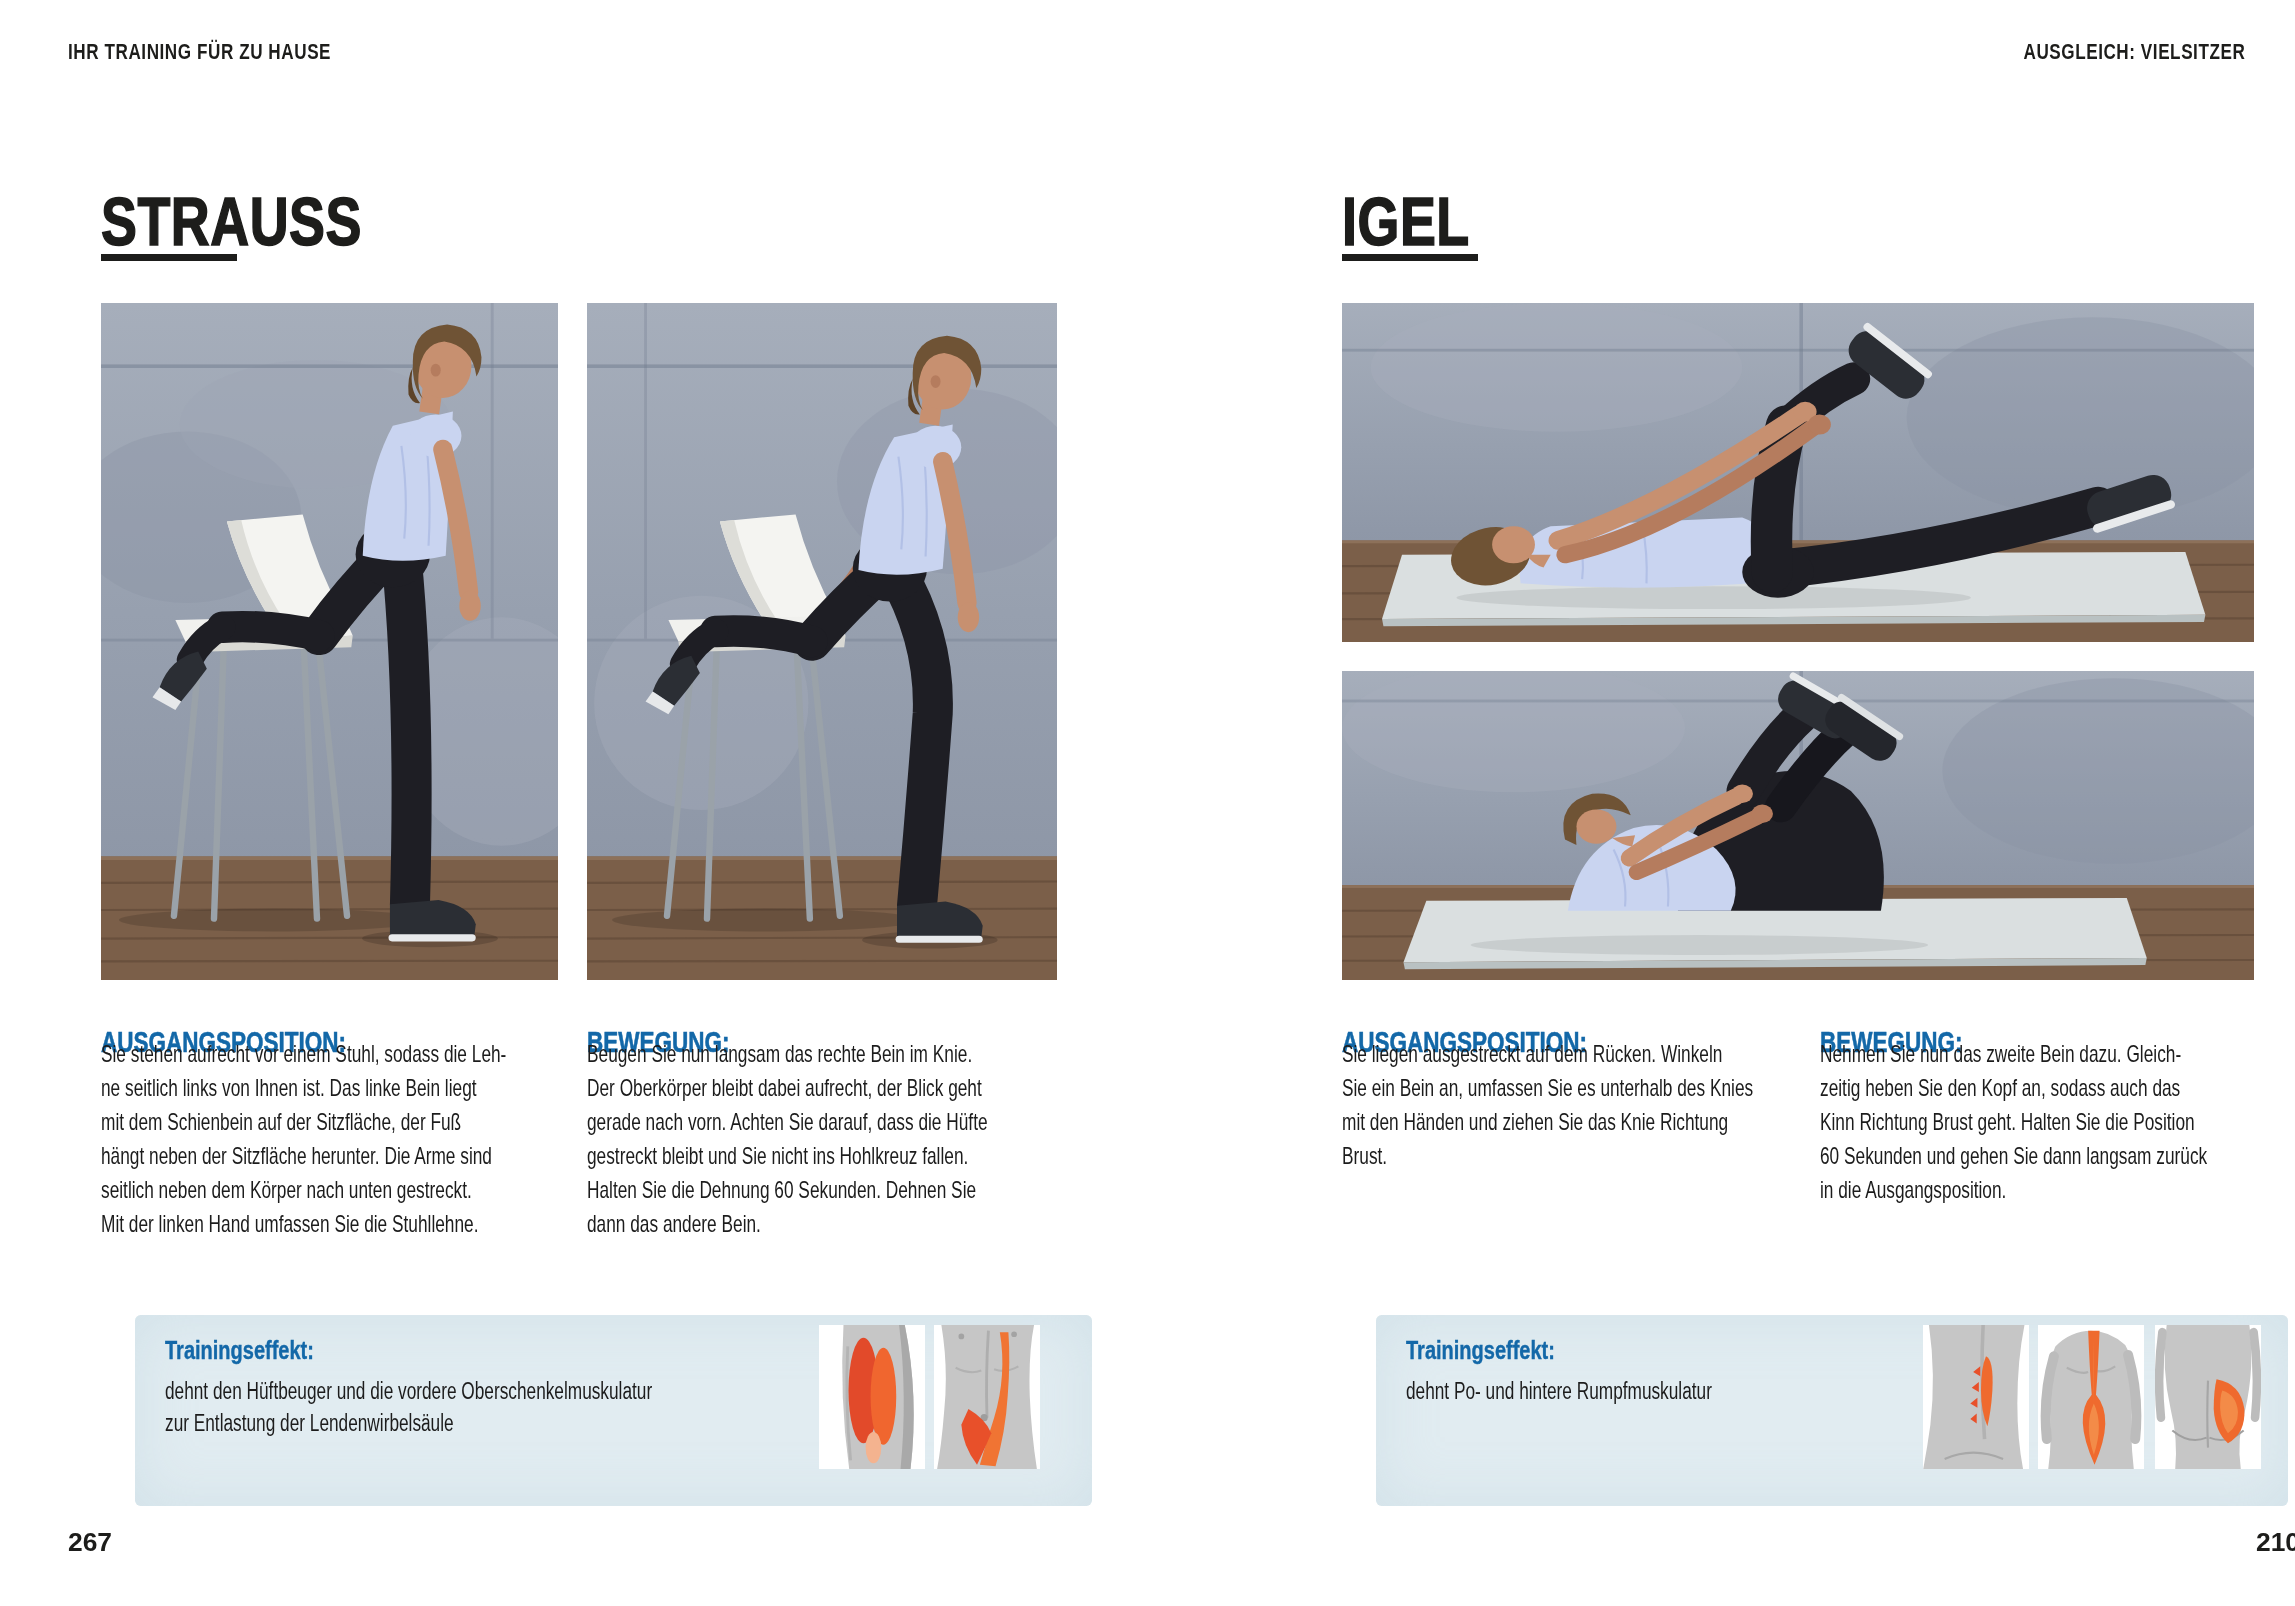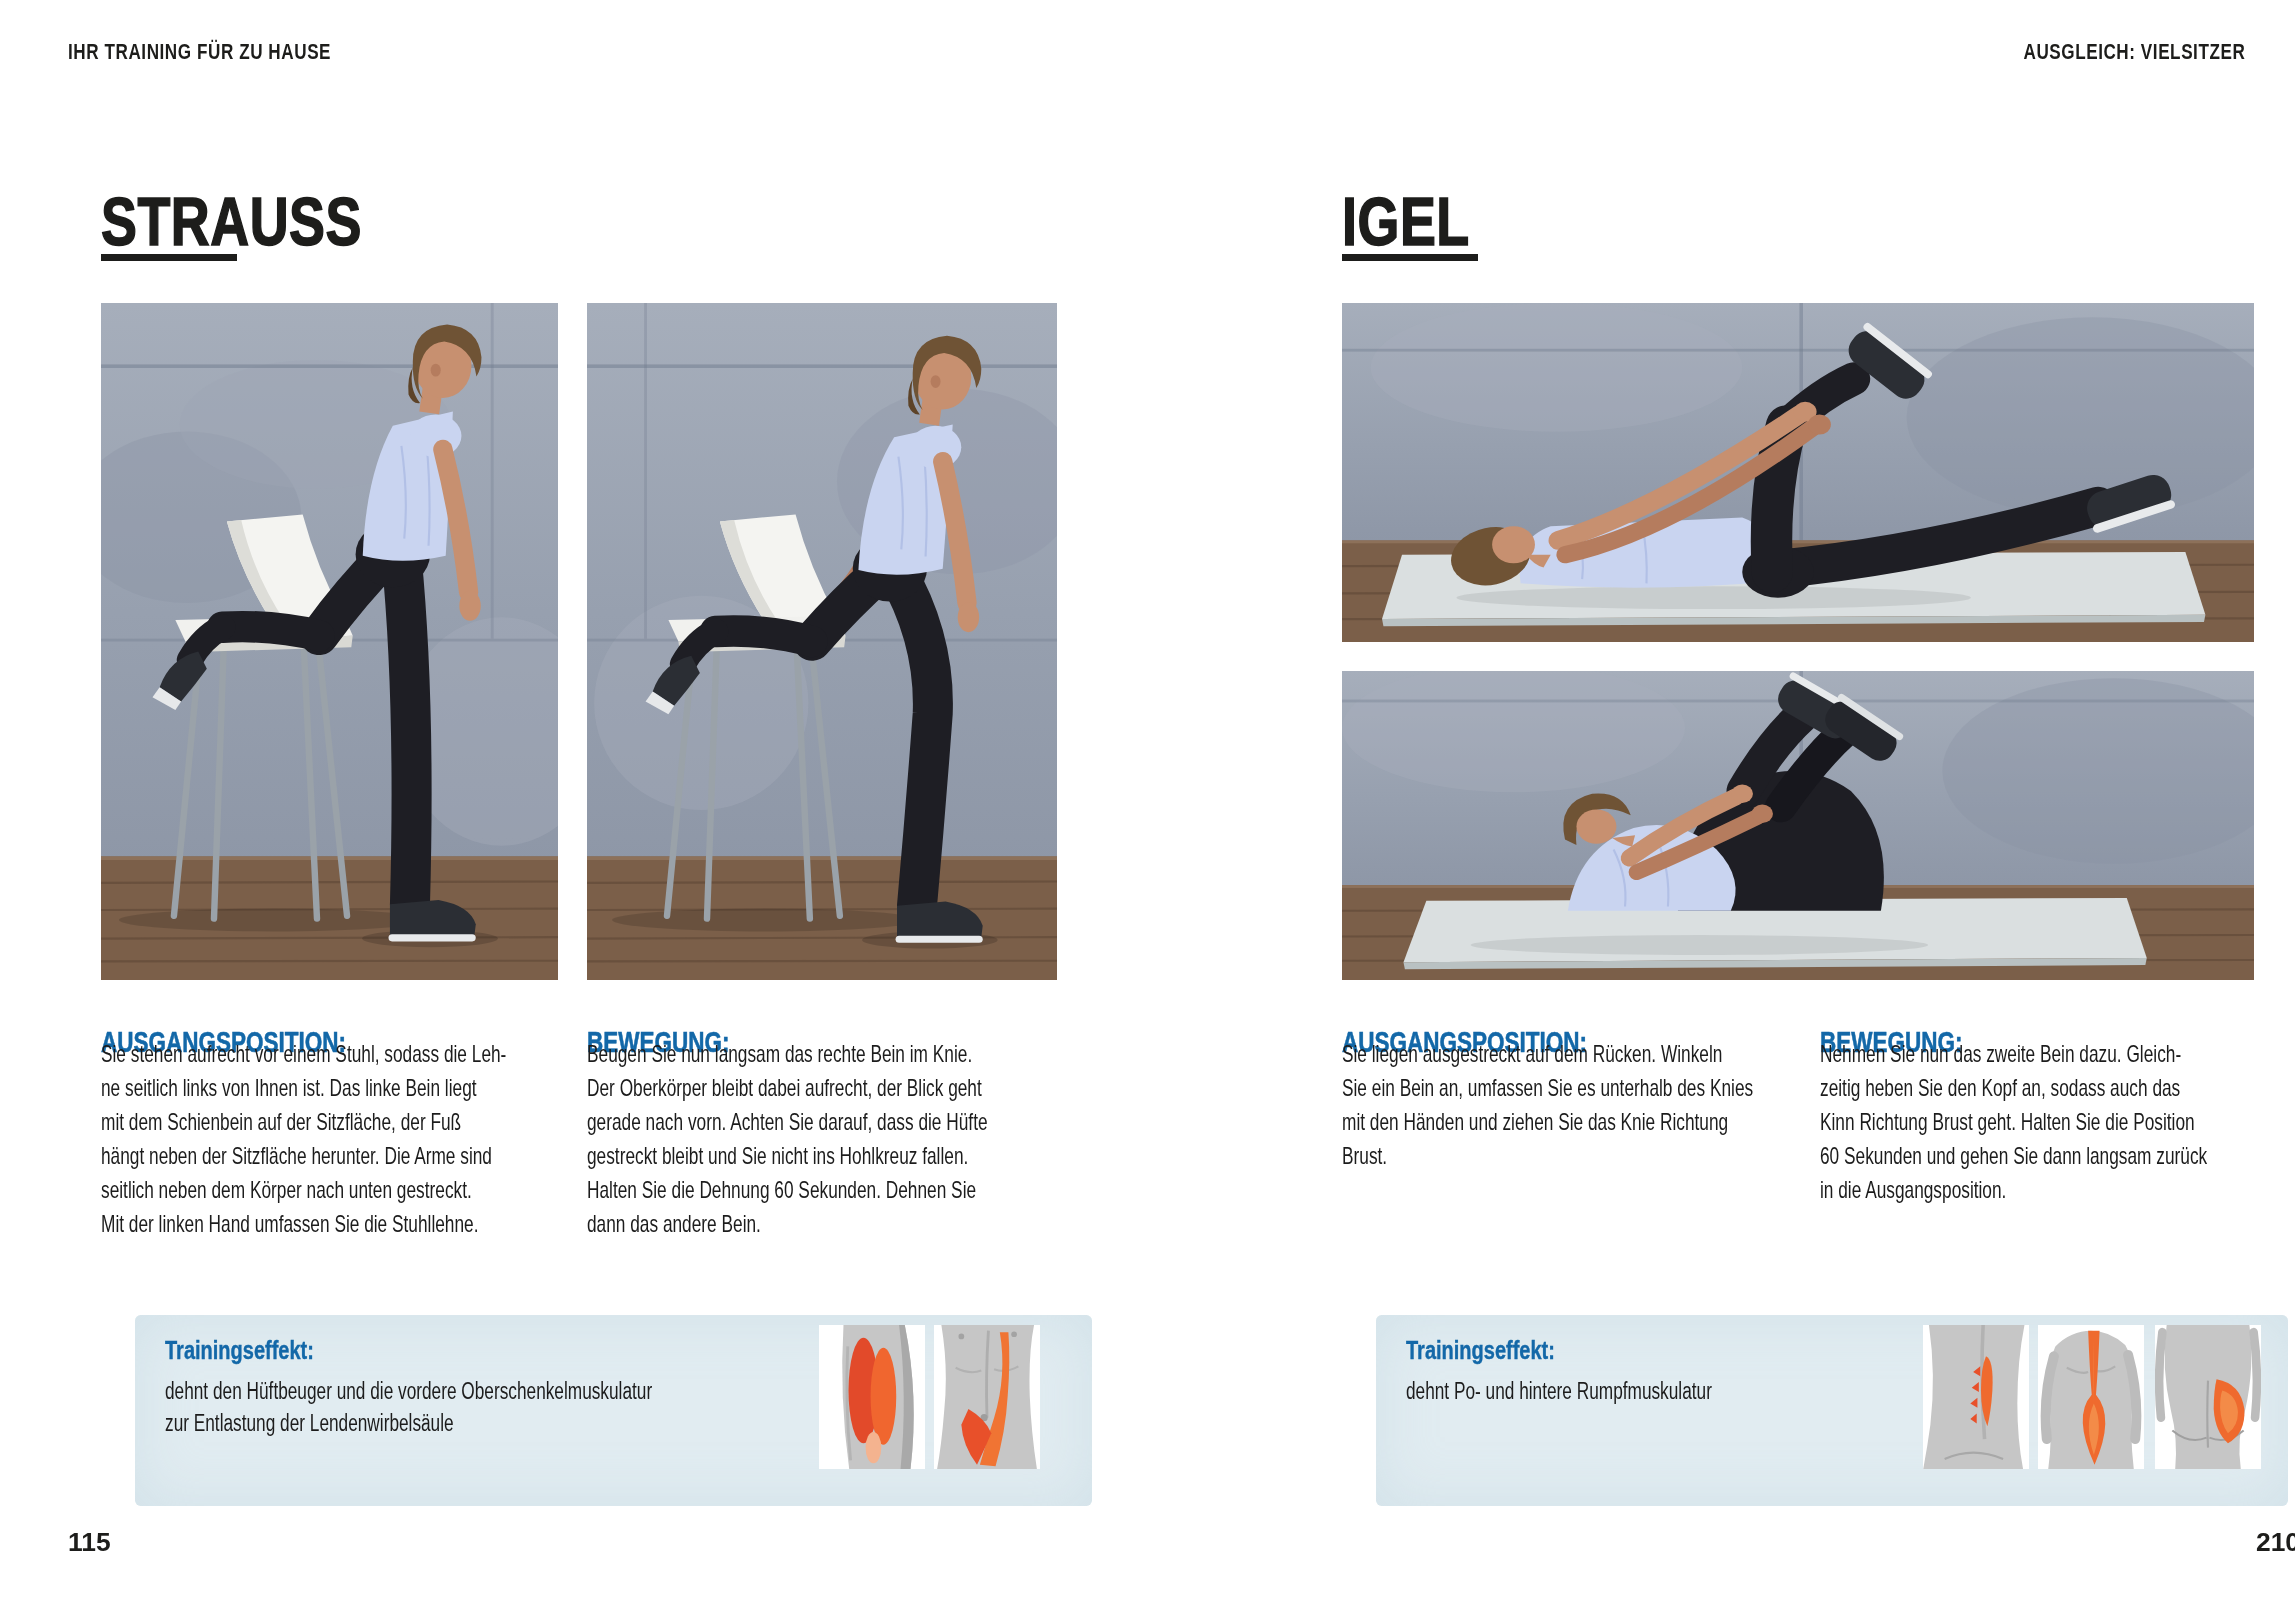--- a/index.html
+++ b/index.html
@@ -247,21 +247,21 @@
         <circle cx="70" cy="130" r="5" fill="#9e9e9e"></circle>
         <circle cx="38" cy="16" r="4" fill="#a3a3a3"></circle>
           <circle cx="112" cy="13" r="4" fill="#a3a3a3"></circle>
         <path d="M30,60 Q50,70 66,64 M118,58 Q100,68 84,62" stroke="#b2b2b2" stroke-width="3" fill="none"></path>
         <path d="M92,10 Q102,70 84,130 Q72,168 64,196 L86,198 Q100,150 103,100 Q107,50 104,10 Z" fill="#f07433"></path>
         <path d="M48,118 Q72,132 80,152 Q68,180 60,196 Q40,170 38,140 Z" fill="#e8502a"></path>
       </svg>
     </div>
   </div>
 
-  <div class="page-num l">115</div>
+  <div class="page-num l">267</div>
 </section>
 
 <section class="page right">
 
   <h1 class="page-title" style="left:139px">IGEL</h1>
   <div class="title-rule" style="left:139px"></div>
 
   <figure class="photo" style="left:139px;top:303px;width:912px;height:339px;margin:0">
     <svg viewBox="0 0 1276 474" preserveAspectRatio="none">
       <defs>

